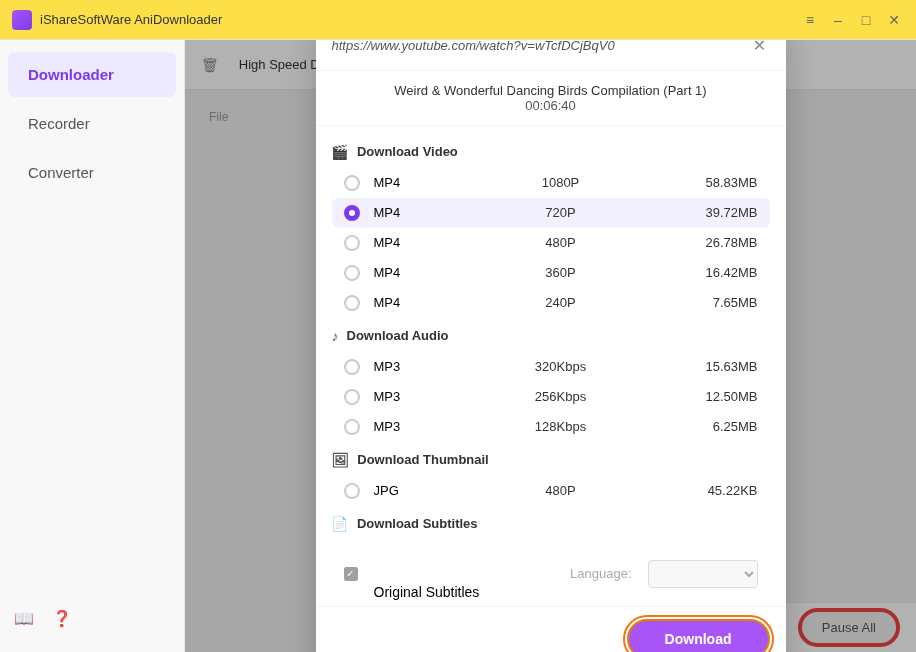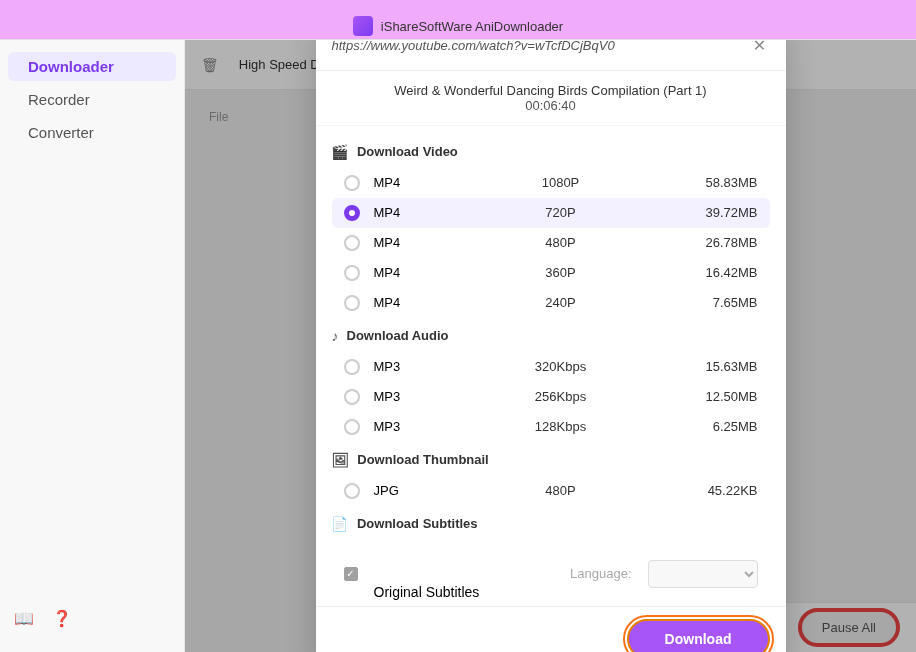--- a/index.html
+++ b/index.html
@@ -17,26 +17,25 @@
       width: 916px;
       height: 652px;
       background: #f5f5f5;
       display: flex;
       flex-direction: column;
     }
 
     
     .title-bar {
       height: 40px;
-      background: #f0abfc;
-      display: flex;
-      align-items: center;
-      padding: 16px 12px;
+      background: #fde047;
+      display: flex;
+      align-items: center;
+      padding: 8px 12px;
       border-bottom: 1px solid #e0e0e0;
-      flex-direction: column;
     }
     .title-bar-left {
       display: flex;
       align-items: center;
       gap: 8px;
     }
     .app-logo {
       width: 20px;
       height: 20px;
       background: linear-gradient(135deg, #a855f7, #7c3aed);
@@ -73,21 +72,21 @@
     
     .sidebar {
       width: 185px;
       background: #f8f8f8;
       border-right: 1px solid #e8e8e8;
       padding: 10px 0;
       display: flex;
       flex-direction: column;
     }
     .sidebar-item {
-      padding: 6px 20px;
+      padding: 14px 20px;
       font-size: 15px;
       color: #555;
       cursor: pointer;
       border-radius: 6px;
       margin: 2px 8px;
     }
     .sidebar-item.active {
       background: #ede9ff;
       color: #7c3aed;
       font-weight: 600;

